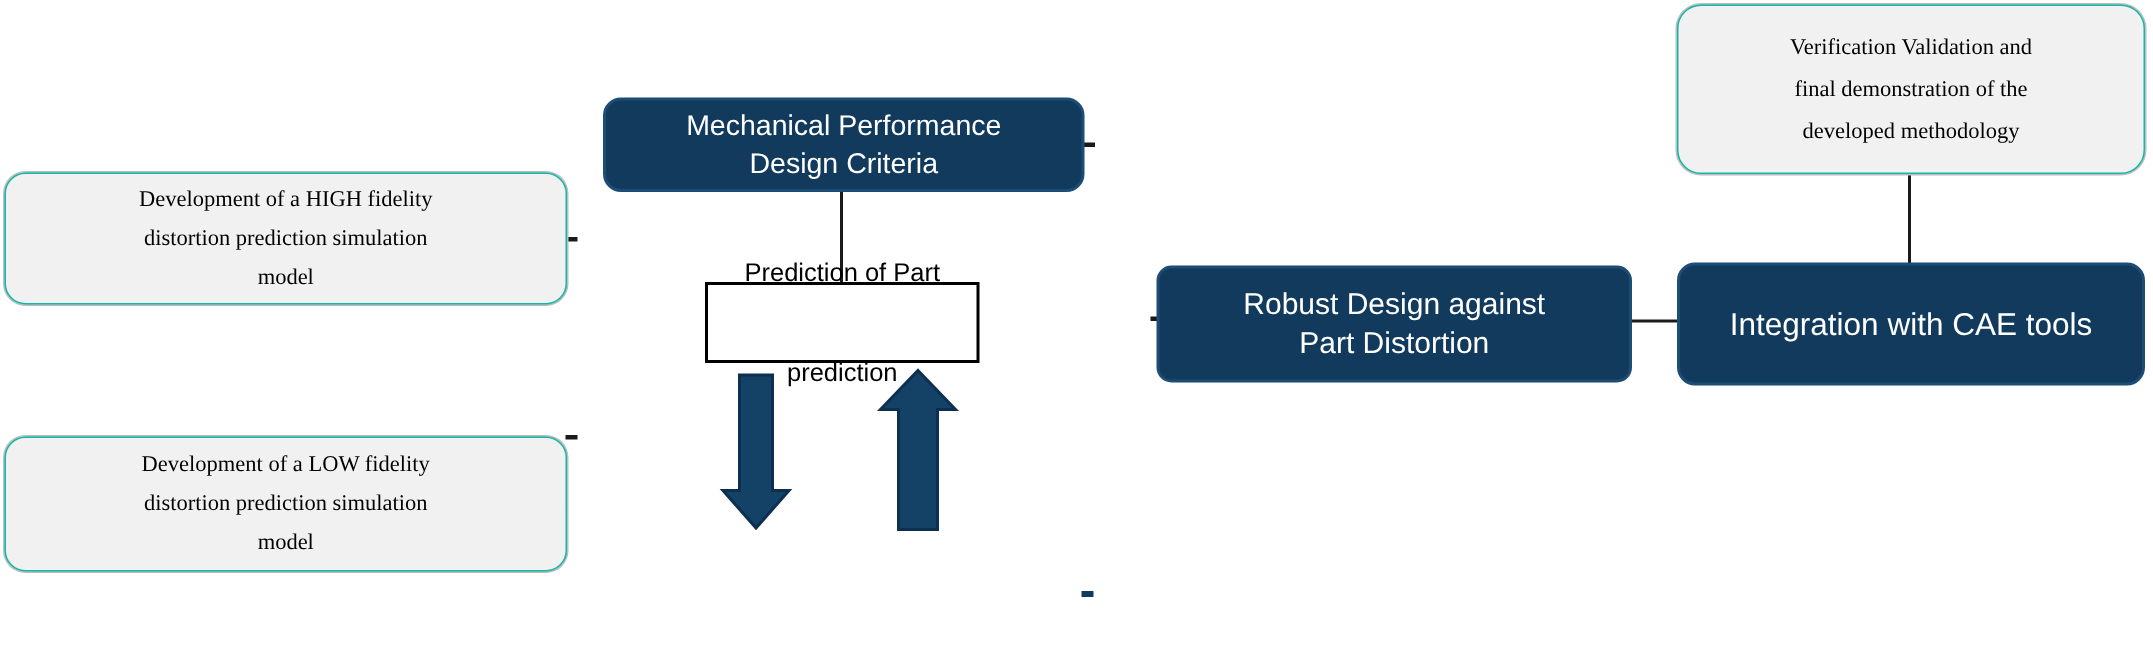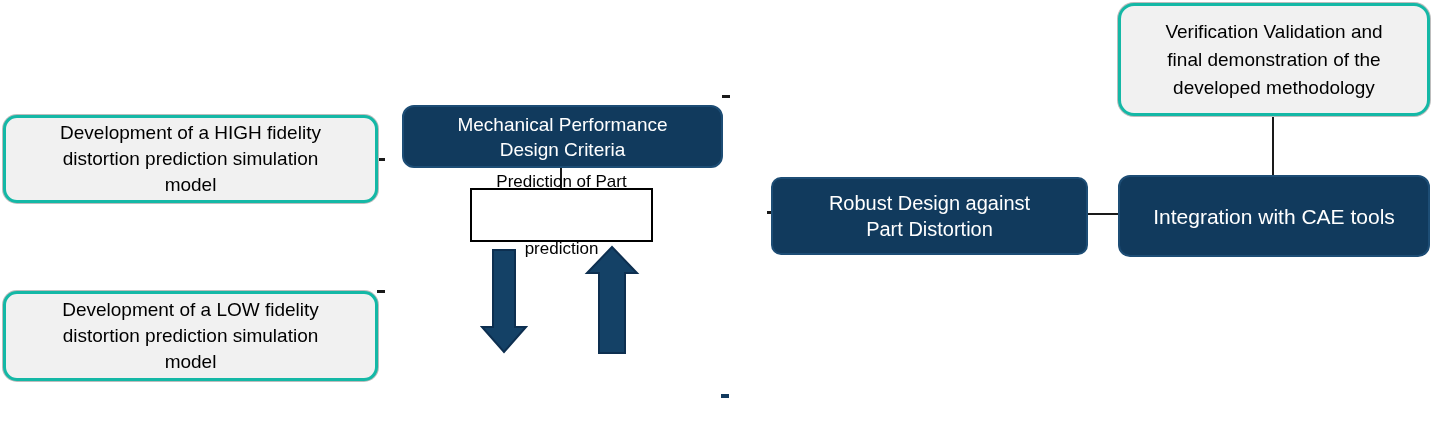--- a/index.html
+++ b/index.html
@@ -16,26 +16,27 @@
     box-sizing: border-box;
     display: flex;
     flex-direction: column;
     align-items: center;
     justify-content: center;
     text-align: center;
   }
   .box .line { display: block; white-space: nowrap; }
   .gray-box {
     background: #f1f1f1;
-    border: 3px solid #14b8a6;
+    border: 1px solid #14b8a6;
     border-radius: 14px;
     box-shadow: 0 0 0 1px #bdbdbd;
     color: #000000;
-    font-size: 19px;
+    font-size: 15px;
     line-height: 26px;
+    font-family: Liberation Serif, serif;
   }
   .navy-box {
     background: #113a5d;
     border: 2px solid #1d4d75;
     border-radius: 12px;
     color: #ffffff;
     font-size: 19px;
     line-height: 25px;
   }
   .white-box {
@@ -55,21 +56,21 @@
   #arrow-layer {
     position: absolute;
     left: 0; top: 0;
     width: 1435px; height: 447px;
     pointer-events: none;
   }
 
   
   #box-high          { left: 3px;    top: 115px; width: 375px; height: 88px; }
   #box-low           { left: 3px;    top: 247px; width: 375px; height: 90px; margin-top: 44px; }
-  #box-mech          { left: 402px;  top: 65px;  width: 321px; height: 63px; margin-top: 40px; }
+  #box-mech          { left: 402px;  top: 65px;  width: 321px; height: 63px; }
   #box-prediction    { left: 470px;  top: 188px; width: 183px; height: 54px; }
   #box-design        { left: 403px;  top: 359px; width: 319px; height: 76px; }
   #box-robust        { left: 771px;  top: 177px; width: 317px; height: 78px; font-size: 20px; line-height: 26px; border-radius: 10px; }
   #box-integration   { left: 1118px; top: 175px; width: 312px; height: 82px; font-size: 21px; }
   #box-verification  { left: 1118px; top: 3px;   width: 312px; height: 113px; line-height: 28px; border-radius: 16px; }
 
   #stub-high-right    { left: 377px;  top: 158px; width: 8px;  height: 3px; }
   #stub-low-right     { left: 377px;  top: 290px; width: 8px;  height: 3px; }
   #stub-mech-right    { left: 722px;  top: 95px;  width: 8px;  height: 3px; }
   #line-mech-down     { left: 560px;  top: 127px; width: 2px;  height: 62px; }

